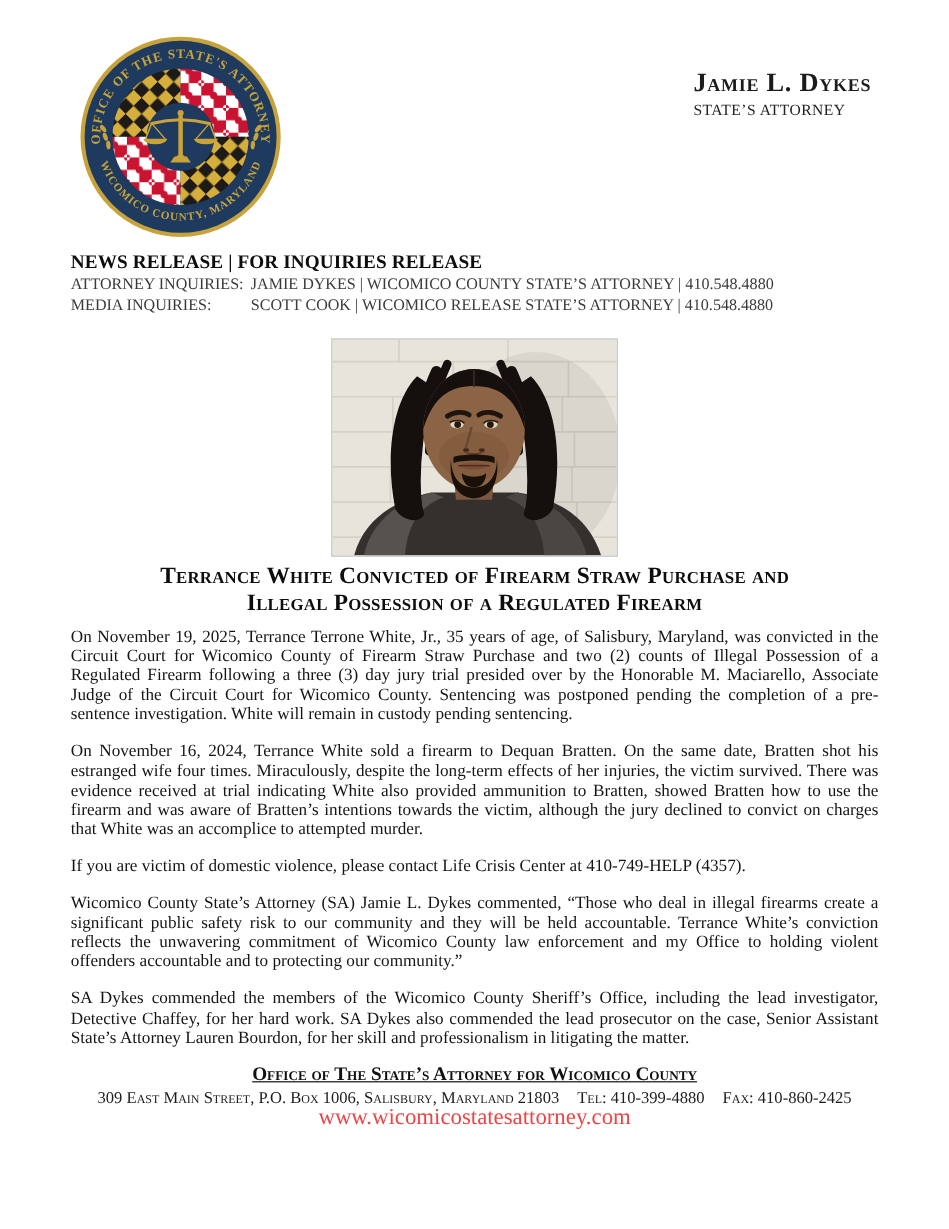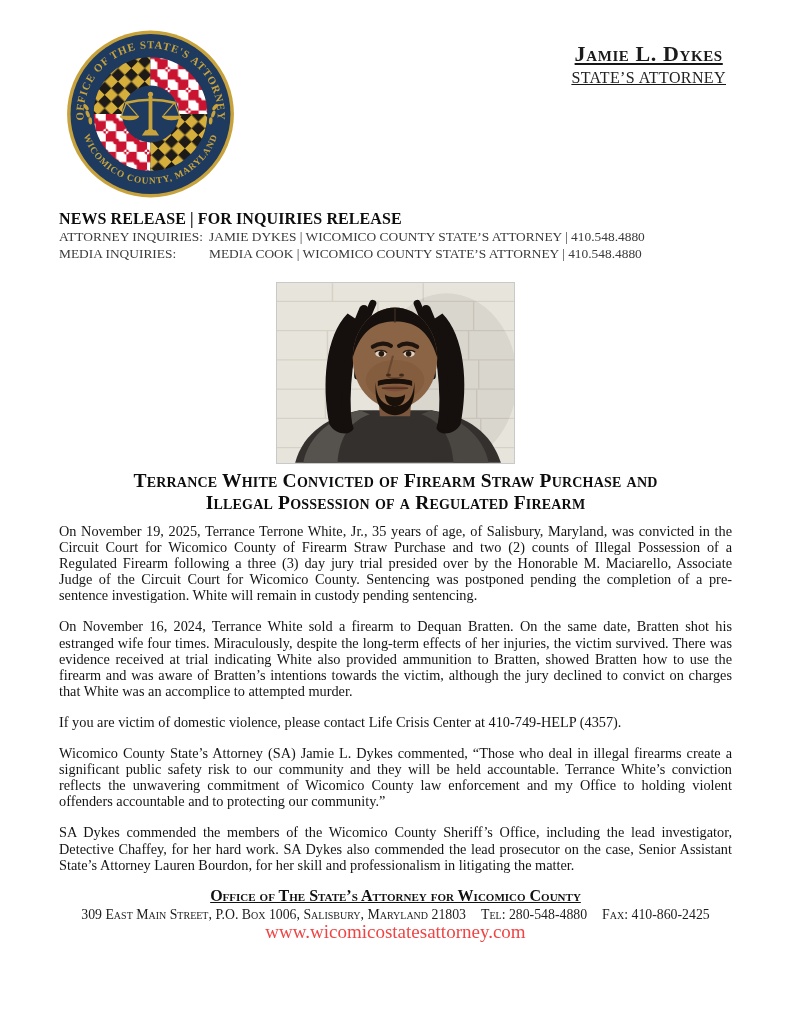--- a/index.html
+++ b/index.html
@@ -7,23 +7,23 @@
   body {
     width:791px; height:1024px; position:relative; overflow:hidden;
     font-family:"Liberation Serif", serif; color:#161616;
   }
   .page { position:absolute; inset:0; padding:28px 59px 0 59px; background:#ffffff; }
 
   
   .letterhead { position:relative; height:172px; }
   .seal { position:absolute; left:0; top:0; width:183px; height:172px; }
   .seal svg { display:block; width:100%; height:100%; }
-  .official-block { position:absolute; right:6px; top:13px; text-align:center;text-decoration:underline; }
+  .official-block { position:absolute; right:6px; top:28px; text-align:left; }
   .official-name { font-weight:bold; font-variant:small-caps; font-size:22px; letter-spacing:0.6px; color:#1b1b1b; }
-  .official-title { font-size:16px; letter-spacing:0.4px; margin-top:2px; color:#222222; }
+  .official-title { font-size:13px; letter-spacing:0.4px; margin-top:2px; color:#222222; }
 
   
   .release-head { margin-top:9px; }
   .release-headline { font-weight:bold; font-size:16px; letter-spacing:0.1px; color:#0d0d0d; line-height:20px; }
   .inq-row { font-size:13.4px; color:#3a3a3a; line-height:16.5px; white-space:nowrap; }
   .inq-label { display:inline-block; width:150px; }
 
   
   .mugshot { margin:20px auto 0 auto; width:239px; height:182px; }
   .mugshot svg { display:block; width:100%; height:100%; border:1px solid #c9c9c9; background:#e7e4dc; }
@@ -120,21 +120,21 @@
       <div class="official-title">STATE’S ATTORNEY</div>
     </div>
   </header>
 
   <section class="release-head">
     <div class="release-headline">NEWS RELEASE | FOR INQUIRIES RELEASE</div>
     <div class="inq-row">
       <span class="inq-label">ATTORNEY INQUIRIES:</span><span>JAMIE DYKES | WICOMICO COUNTY STATE’S ATTORNEY | 410.548.4880</span>
     </div>
     <div class="inq-row">
-      <span class="inq-label">MEDIA INQUIRIES:</span><span>MEDIA COOK | WICOMICO COUNTY STATE’S ATTORNEY | 410.548.4880</span>
+      <span class="inq-label">MEDIA INQUIRIES:</span><span>SCOTT COOK | WICOMICO RELEASE STATE’S ATTORNEY | 410.548.4880</span>
     </div>
   </section>
 
   <figure class="mugshot">
     <svg viewBox="0 0 235 178">
       <rect width="235" height="178" fill="#e7e4dc"></rect>
       <g stroke="#d5d1c6" stroke-width="1.4">
         <path d="M0,18 H235 M0,47 H235 M0,76 H235 M0,105 H235 M0,134 H235 M0,163 H235"></path>
         <path d="M55,0 V18 M145,0 V18 M100,18 V47 M195,18 V47 M50,47 V76 M190,47 V76 M95,76 V105 M200,76 V105 M48,105 V134 M198,105 V134 M92,134 V163 M202,134 V163"></path>
       </g>
@@ -198,18 +198,18 @@
     <p>On November 19, 2025, Terrance Terrone White, Jr., 35 years of age, of Salisbury, Maryland, was convicted in the Circuit Court for Wicomico County of Firearm Straw Purchase and two (2) counts of Illegal Possession of a Regulated Firearm following a three (3) day jury trial presided over by the Honorable M. Maciarello, Associate Judge of the Circuit Court for Wicomico County. Sentencing was postponed pending the completion of a pre-sentence investigation. White will remain in custody pending sentencing.</p>
     <p>On November 16, 2024, Terrance White sold a firearm to Dequan Bratten. On the same date, Bratten shot his estranged wife four times. Miraculously, despite the long-term effects of her injuries, the victim survived. There was evidence received at trial indicating White also provided ammunition to Bratten, showed Bratten how to use the firearm and was aware of Bratten’s intentions towards the victim, although the jury declined to convict on charges that White was an accomplice to attempted murder.</p>
     <p>If you are victim of domestic violence, please contact Life Crisis Center at 410-749-HELP (4357).</p>
     <p>Wicomico County State’s Attorney (SA) Jamie L. Dykes commented, “Those who deal in illegal firearms create a significant public safety risk to our community and they will be held accountable. Terrance White’s conviction reflects the unwavering commitment of Wicomico County law enforcement and my Office to holding violent offenders accountable and to protecting our community.”</p>
     <p>SA Dykes commended the members of the Wicomico County Sheriff’s Office, including the lead investigator, Detective Chaffey, for her hard work. SA Dykes also commended the lead prosecutor on the case, Senior Assistant State’s Attorney Lauren Bourdon, for her skill and professionalism in litigating the matter.</p>
   </div>
 
   <footer class="doc-footer">
     <div class="f-office">Office of The State’s Attorney for Wicomico County</div>
     <div class="f-addr">
-      <span>309 East Main Street, P.O. Box 1006, Salisbury, Maryland 21803</span><span class="gap">Tel: 280-548-4880</span><span class="gap">Fax: 410-860-2425</span>
+      <span>309 East Main Street, P.O. Box 1006, Salisbury, Maryland 21803</span><span class="gap">Tel: 410-399-4880</span><span class="gap">Fax: 410-860-2425</span>
     </div>
     <div class="f-web">www.wicomicostatesattorney.com</div>
   </footer>
 
 </div>
 
 </body></html>

